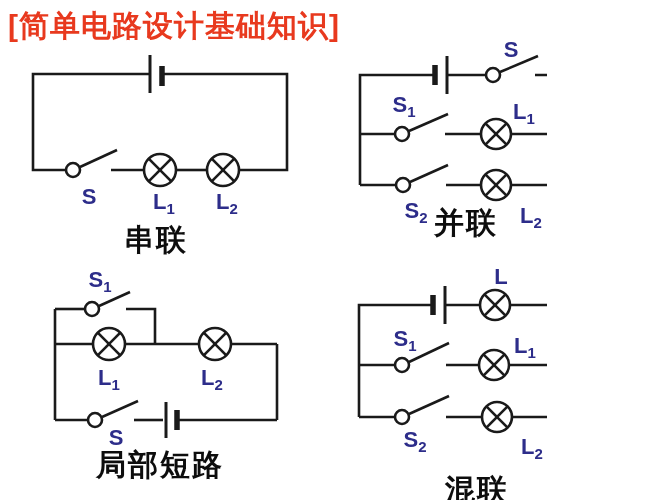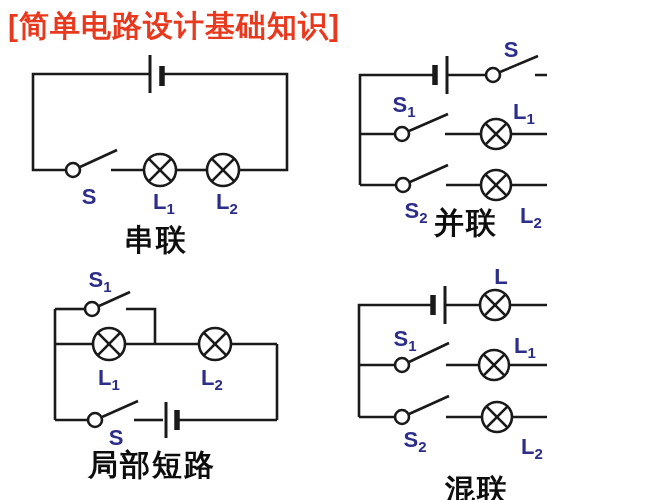--- a/index.html
+++ b/index.html
@@ -191,21 +191,21 @@
   <div class="lbl" style="left:404px; top:105px;"><span>S</span><sub>1</sub></div>
   <div class="lbl" style="left:524px; top:112px;"><span>L</span><sub>1</sub></div>
   <div class="lbl" style="left:416px; top:211px;"><span>S</span><sub>2</sub></div>
   <div class="lbl" style="left:531px; top:216px;"><span>L</span><sub>2</sub></div>
   <div class="caption" style="left:466px; top:223px;">并联</div>
 
   <div class="lbl" style="left:100px; top:280px;"><span>S</span><sub>1</sub></div>
   <div class="lbl" style="left:109px; top:378px;"><span>L</span><sub>1</sub></div>
   <div class="lbl" style="left:212px; top:378px;"><span>L</span><sub>2</sub></div>
   <div class="lbl" style="left:116px; top:438px;"><span>S</span><sub></sub></div>
-  <div class="caption" style="left:152px; top:465px;">局部短路</div>
+  <div class="caption" style="left:160px; top:465px;">局部短路</div>
 
   <div class="lbl" style="left:501px; top:277px;"><span>L</span><sub></sub></div>
   <div class="lbl" style="left:405px; top:339px;"><span>S</span><sub>1</sub></div>
   <div class="lbl" style="left:525px; top:346px;"><span>L</span><sub>1</sub></div>
   <div class="lbl" style="left:415px; top:440px;"><span>S</span><sub>2</sub></div>
   <div class="lbl" style="left:532px; top:447px;"><span>L</span><sub>2</sub></div>
   <div class="caption" style="left:477px; top:490px;">混联</div>
 
 </div>
 

